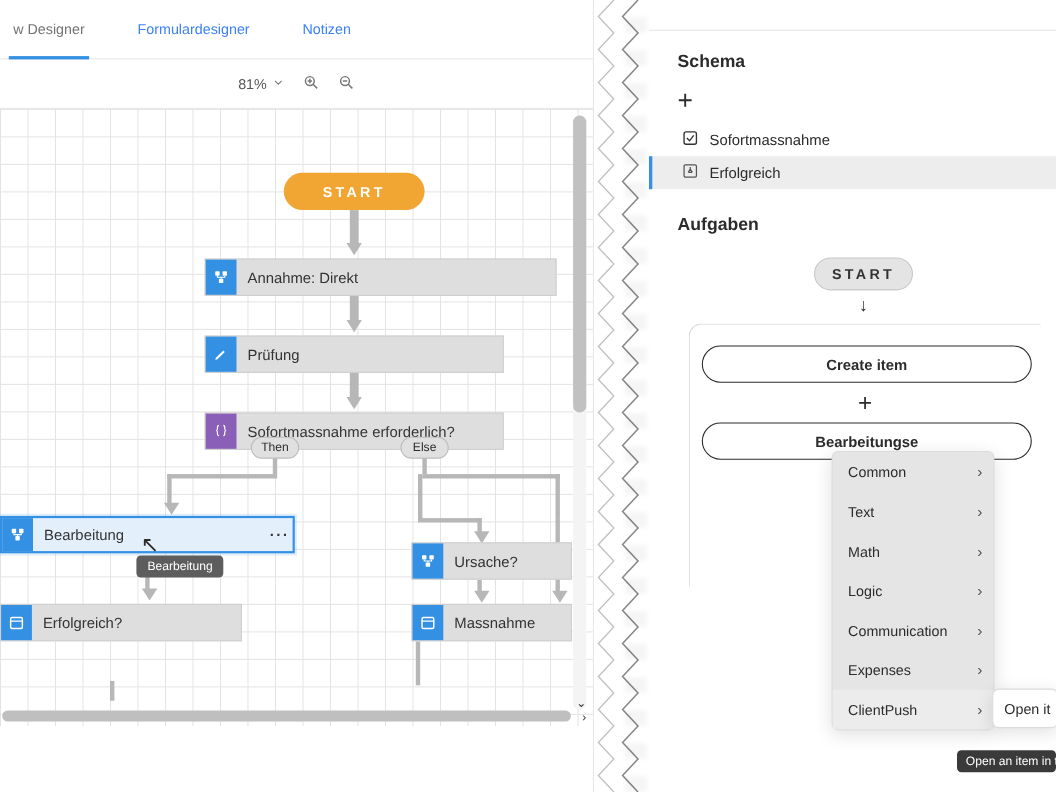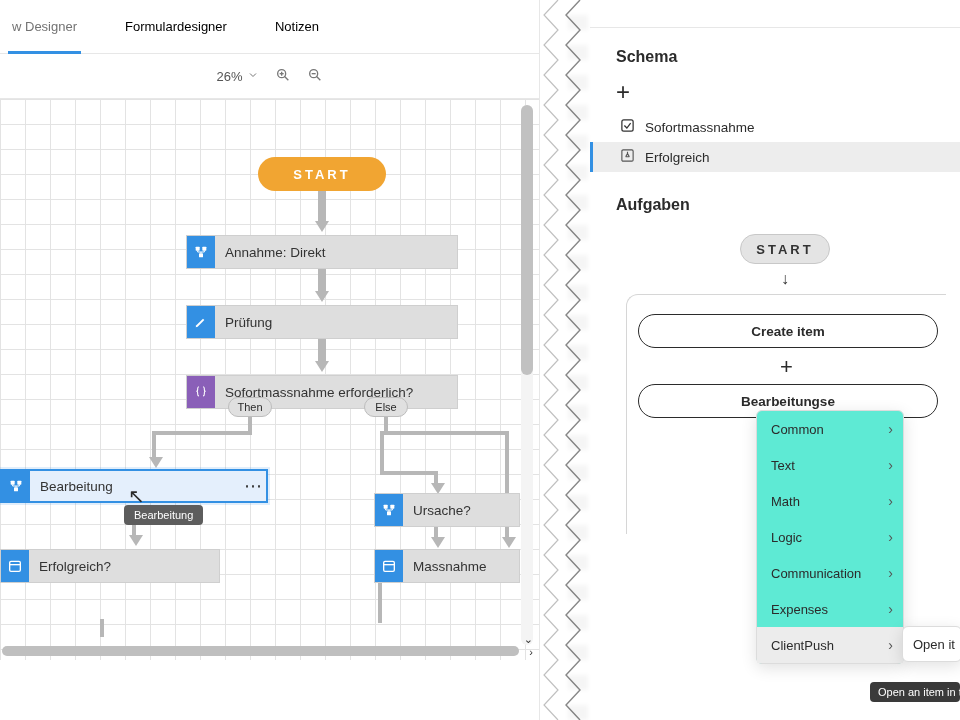--- a/index.html
+++ b/index.html
@@ -3,21 +3,21 @@
 <meta charset="utf-8">
 <style>
   * { box-sizing: border-box; margin: 0; padding: 0; font-family: "Segoe UI", Arial, sans-serif; }
   html, body { width: 960px; height: 720px; overflow: hidden; background: #fff; color: #2b2b2b; }
 
   .root { display: flex; width: 960px; height: 720px; }
 
   
   .left { position: relative; width: 540px; height: 720px; border-right: 1px solid #e7e7e7; }
   .tabs { display: flex; align-items: center; height: 54px; border-bottom: 1px solid #e7e7e7; padding-left: 8px; gap: 40px; font-size: 13px; color: #666; }
-  .tabs a { text-decoration: none; color: #000000; padding: 0 4px; height: 54px; line-height: 54px; display: inline-block; }
+  .tabs a { text-decoration: none; color: #3b82f6; padding: 0 4px; height: 54px; line-height: 54px; display: inline-block; }
   .tabs a.active { color: #737373; border-bottom: 3px solid #3390e3; }
 
   .toolbar { height: 44px; display: flex; align-items: center; justify-content: center; gap: 16px; font-size: 13px; color: #555; }
   .toolbar .zoom-value { display: inline-flex; align-items: center; gap: 4px; }
   .toolbar svg { width: 16px; height: 16px; stroke: #777; fill: none; stroke-width: 2; }
   .toolbar .chev svg { width: 12px; height: 12px; }
 
   .canvas { position: relative; height: 562px; overflow: hidden; border-top: 1px solid #e7e7e7; }
   .grid {
     position: absolute; inset: 0;
@@ -120,21 +120,21 @@
   .end2 {
     position:absolute; width:70px; height:30px;
     background:#e4e4e4; border:1px solid #c8c8c8; border-radius:18px;
     display:flex; align-items:center; justify-content:center;
     font-size:13px; letter-spacing:3px; font-weight:600; color:#333;
   }
 
   
   .ctx {
     position:absolute; left:756px; top:410px; width:148px;
-    background:#5eead4; border:1px solid #dcdcdc; border-radius:6px;
+    background:#e5e5e5; border:1px solid #dcdcdc; border-radius:6px;
     box-shadow:0 4px 16px rgba(0,0,0,0.12); z-index:40;
   }
   .ctx-row {
     height:36px; display:flex; align-items:center; justify-content:space-between;
     padding:0 10px 0 14px; font-size:13px;
   }
   .ctx-row.hover { background:#ececec; }
   .ctx-row .chev { font-size:14px; color:#555; }
 
   .sub {
@@ -159,21 +159,21 @@
   <div class="left">
 
     <div class="tabs">
       <a href="#" class="active">w Designer</a>
       <a href="#">Formulardesigner</a>
       <a href="#">Notizen</a>
     </div>
 
     <div class="toolbar">
       <span class="zoom-value">
-        <span>26%</span>
+        <span>81%</span>
         <span class="chev"><svg viewBox="0 0 24 24">
               <polyline points="6 9 12 15 18 9"></polyline>
             </svg></span>
       </span>
       <span>
         <svg viewBox="0 0 24 24">
             <circle cx="10" cy="10" r="6"></circle>
             <line x1="14" y1="14" x2="20" y2="20"></line>
             <line x1="10" y1="7" x2="10" y2="13"></line>
             <line x1="7" y1="10" x2="13" y2="10"></line>
@@ -220,21 +220,21 @@
       <div class="arrow" style="left:431px; top:438px"></div>
       <div class="stem" style="left:505px; top:372px; width:4px; height:70px"></div>
       <div class="arrow" style="left:502px; top:438px"></div>
       <div class="stem" style="left:378px; top:484px; width:4px; height:40px"></div>
       <div class="stem" style="left:100px; top:520px; width:4px; height:18px"></div>
 
       <div class="start-pill">
         <span>START</span>
       </div>
 
-      <div class="node" style="left:186px; top:136px; width:272px">
+      <div class="node" style="left:186px; top:136px; width:320px">
         <div class="icon ic-blue">
           <svg viewBox="0 0 24 24">
               <rect x="4" y="4" width="6" height="6" rx="1"></rect>
               <rect x="14" y="4" width="6" height="6" rx="1"></rect>
               <rect x="9" y="14" width="6" height="6" rx="1"></rect>
               <path d="M7 10v2h10v-2M12 12v2" stroke="#fff" stroke-width="1.5" fill="none"></path>
             </svg>
         </div>
         <div class="label">Annahme: Direkt</div>
       </div>

